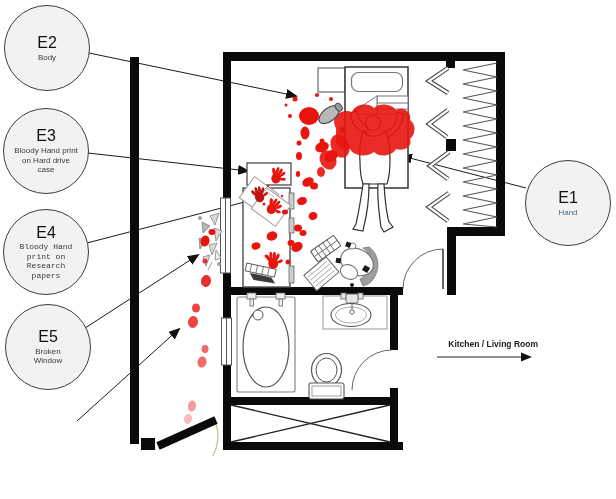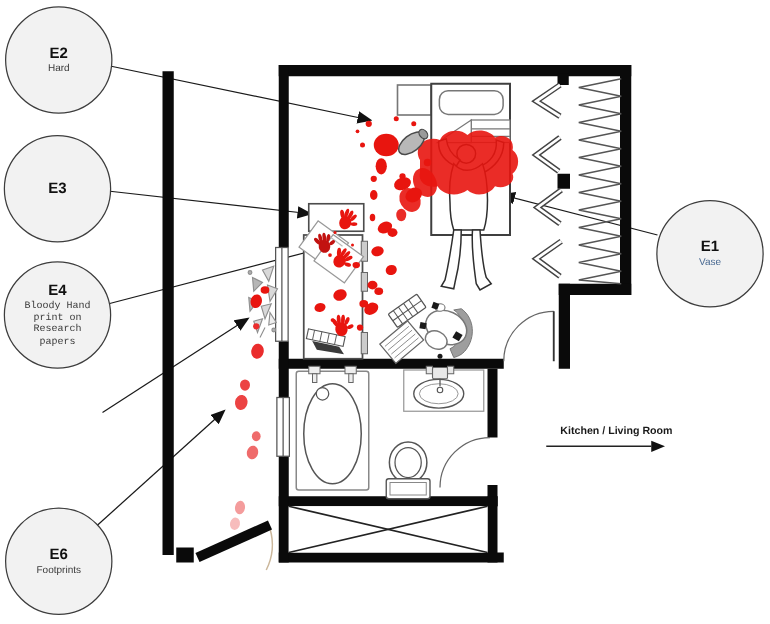--- a/index.html
+++ b/index.html
@@ -3,21 +3,21 @@
 <meta charset="utf-8">
 <style>
   html,body{margin:0;padding:0;background:#fff;}
   .stage{position:relative;width:616px;height:499px;background:#fff;overflow:hidden;
          font-family:"Liberation Sans",sans-serif;}
   svg{position:absolute;left:0;top:0;}
   .evidence-circle{position:absolute;width:86px;height:86px;border-radius:50%;
     background:#f2f2f2;border:1.6px solid #3d3d3d;box-sizing:border-box;
     display:flex;flex-direction:column;align-items:center;justify-content:center;
     text-align:center;z-index:5;}
-  .eid{font-size:12px;font-weight:bold;color:#111;line-height:1.1;}
+  .eid{font-size:16px;font-weight:normal;color:#111;line-height:1.1;}
   .elabel{font-size:8px;color:#3a3a3a;line-height:1.2;margin-top:1px;padding:0 9px;}
   .elabel.blue{color:#4a6a92;}
   .kitchen-label{position:absolute;left:428px;top:339px;width:110px;text-align:right;
     font-size:8.5px;font-weight:bold;color:#1a1a1a;z-index:4;}
 </style>
 </head>
 <body>
 
 <div class="stage">
 
@@ -294,33 +294,34 @@
   </g>
 
   <g>
     <line x1="437" y1="357" x2="521" y2="357" stroke="#222" stroke-width="1.2"></line>
     <polygon points="521,352.5 532,357 521,361.5" fill="#111"></polygon>
   </g>
 </svg>
 
 <div class="evidence-circle" style="left:4px;top:5px;">
   <div class="eid">E2</div>
-  <div class="elabel">Hard</div>
+  <div class="elabel">Body</div>
 </div>
 <div class="evidence-circle" style="left:3px;top:108px;">
   <div class="eid">E3</div>
+  <div class="elabel">Bloody Hand print on Hard drive case</div>
 </div>
 <div class="evidence-circle" style="left:3px;top:209px;">
   <div class="eid">E4</div>
   <div class="elabel" style="padding:0 15px;font-family:Liberation Mono, monospace;">Bloody Hand print on Research papers</div>
 </div>
-<div class="evidence-circle" style="left:4px;top:406px;">
-  <div class="eid">E6</div>
-  <div class="elabel">Footprints</div>
+<div class="evidence-circle" style="left:5px;top:304px;">
+  <div class="eid">E5</div>
+  <div class="elabel" style="padding:0 20px;">Broken Window</div>
 </div>
 <div class="evidence-circle" style="left:525px;top:160px;">
   <div class="eid">E1</div>
-  <div class="elabel blue">Vase</div>
+  <div class="elabel blue">Hand</div>
 </div>
 
 <div class="kitchen-label">Kitchen / Living Room</div>
 
 </div>
 
 </body></html>

